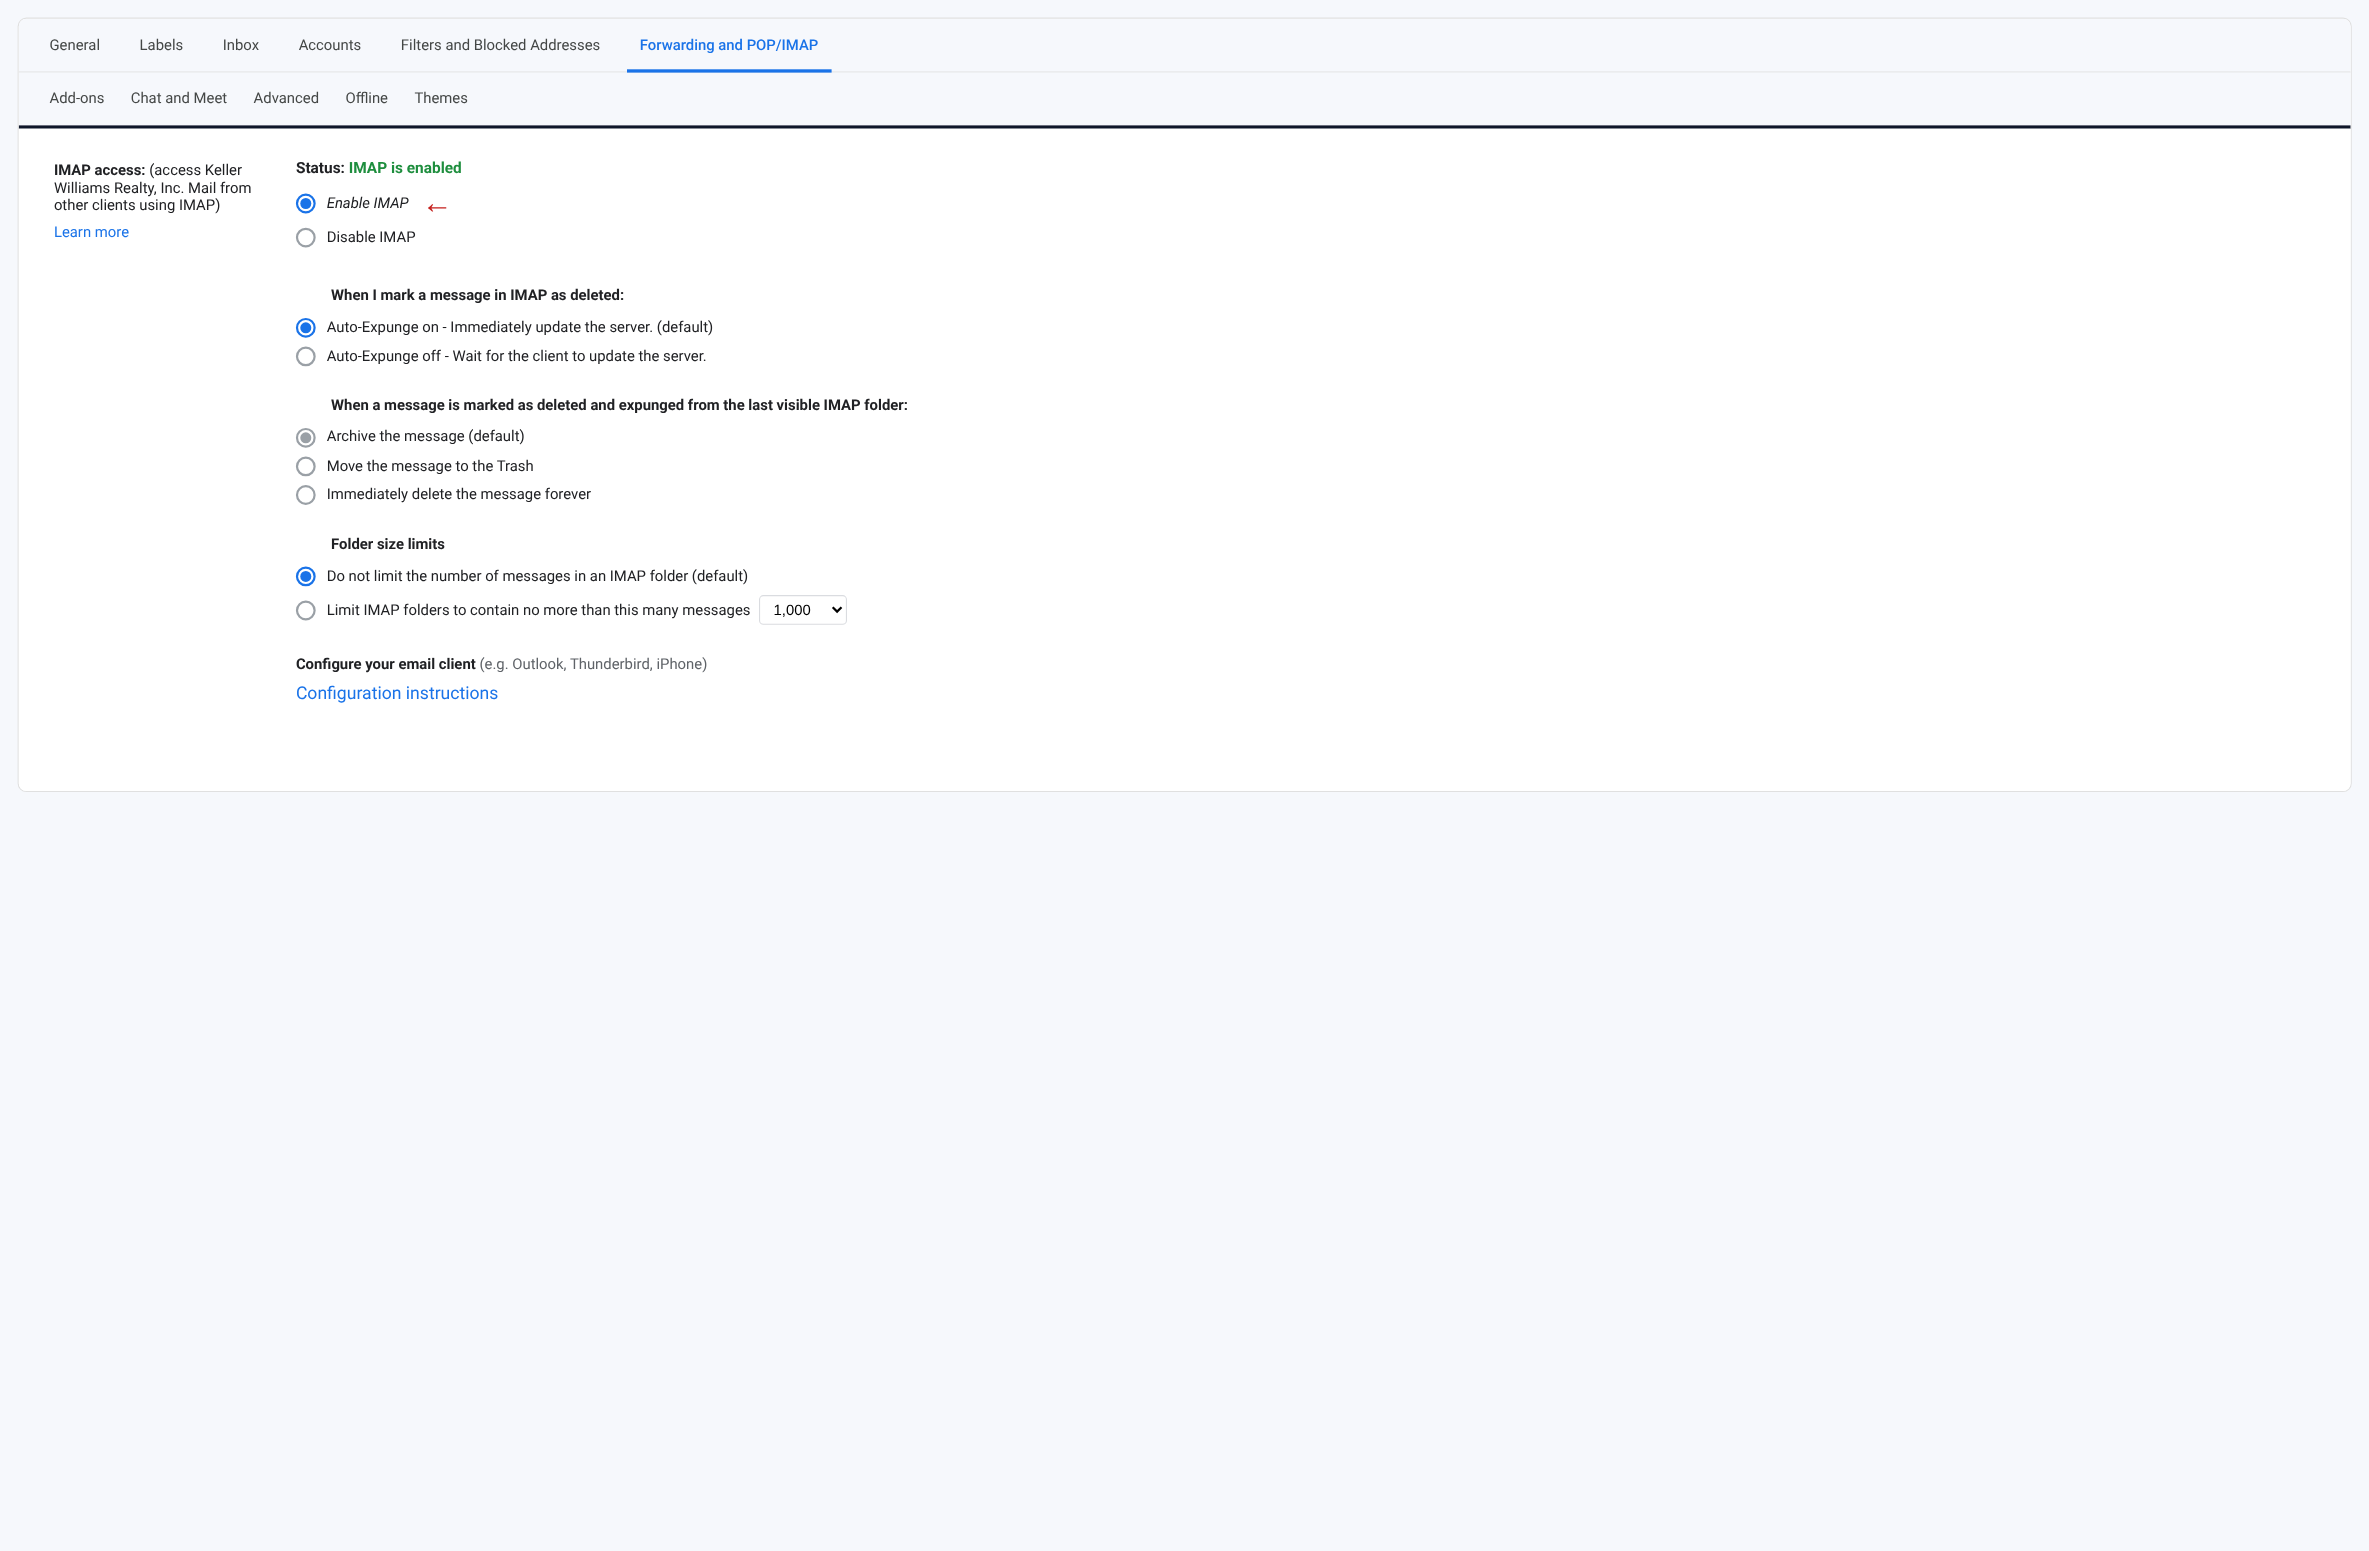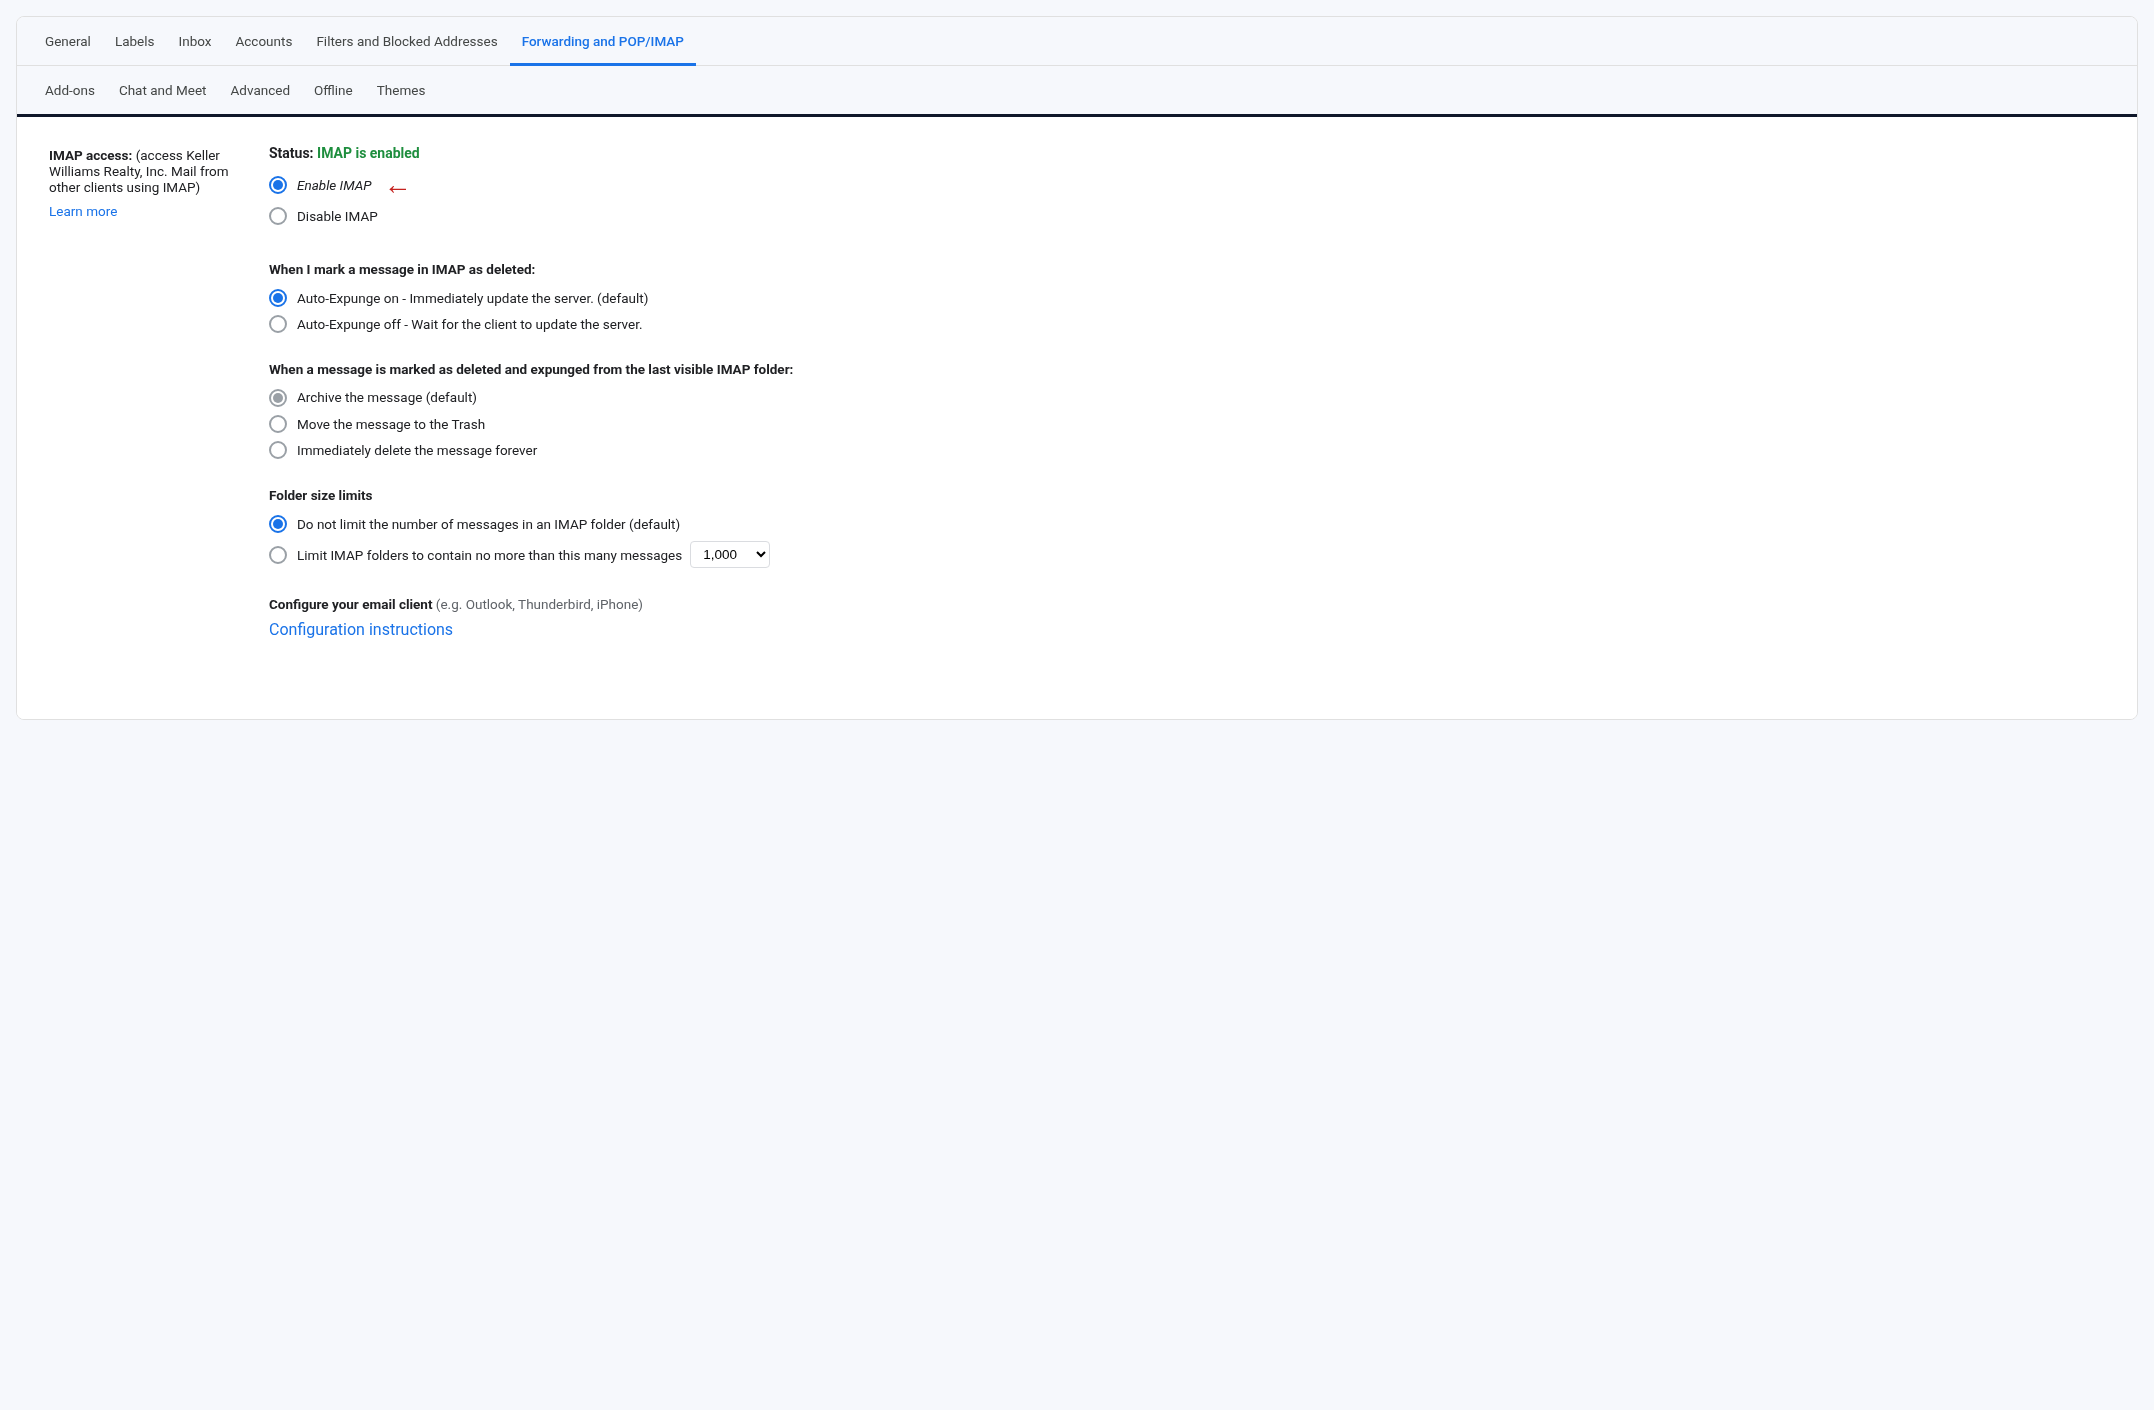--- a/index.html
+++ b/index.html
@@ -15,20 +15,21 @@
       border-radius: 8px;
       margin: 16px;
       overflow: hidden;
     }
     .nav-tabs {
       display: flex;
       flex-wrap: wrap;
       padding: 0 16px;
       border-bottom: 1px solid #e0e0e0;
       background: #f6f8fc;
+      gap: 12px;
     }
     .nav-tab {
       padding: 16px 12px 14px;
       font-size: 13.5px;
       color: #444746;
       cursor: pointer;
       text-decoration: none;
       white-space: nowrap;
       border-bottom: 3px solid transparent;
       margin-bottom: -1px;
@@ -136,20 +137,21 @@
       margin-left: 12px;
       color: #c5221f;
       font-size: 28px;
       line-height: 1;
     }
     .section-heading {
       font-weight: 700;
       font-size: 13.5px;
       margin-bottom: 12px;
       margin-top: 4px;
+      margin-left: 32px;
     }
     .section-block {
       margin-bottom: 28px;
     }
     .limit-row {
       display: flex;
       align-items: center;
       margin-bottom: 8px;
     }
     .limit-select {

